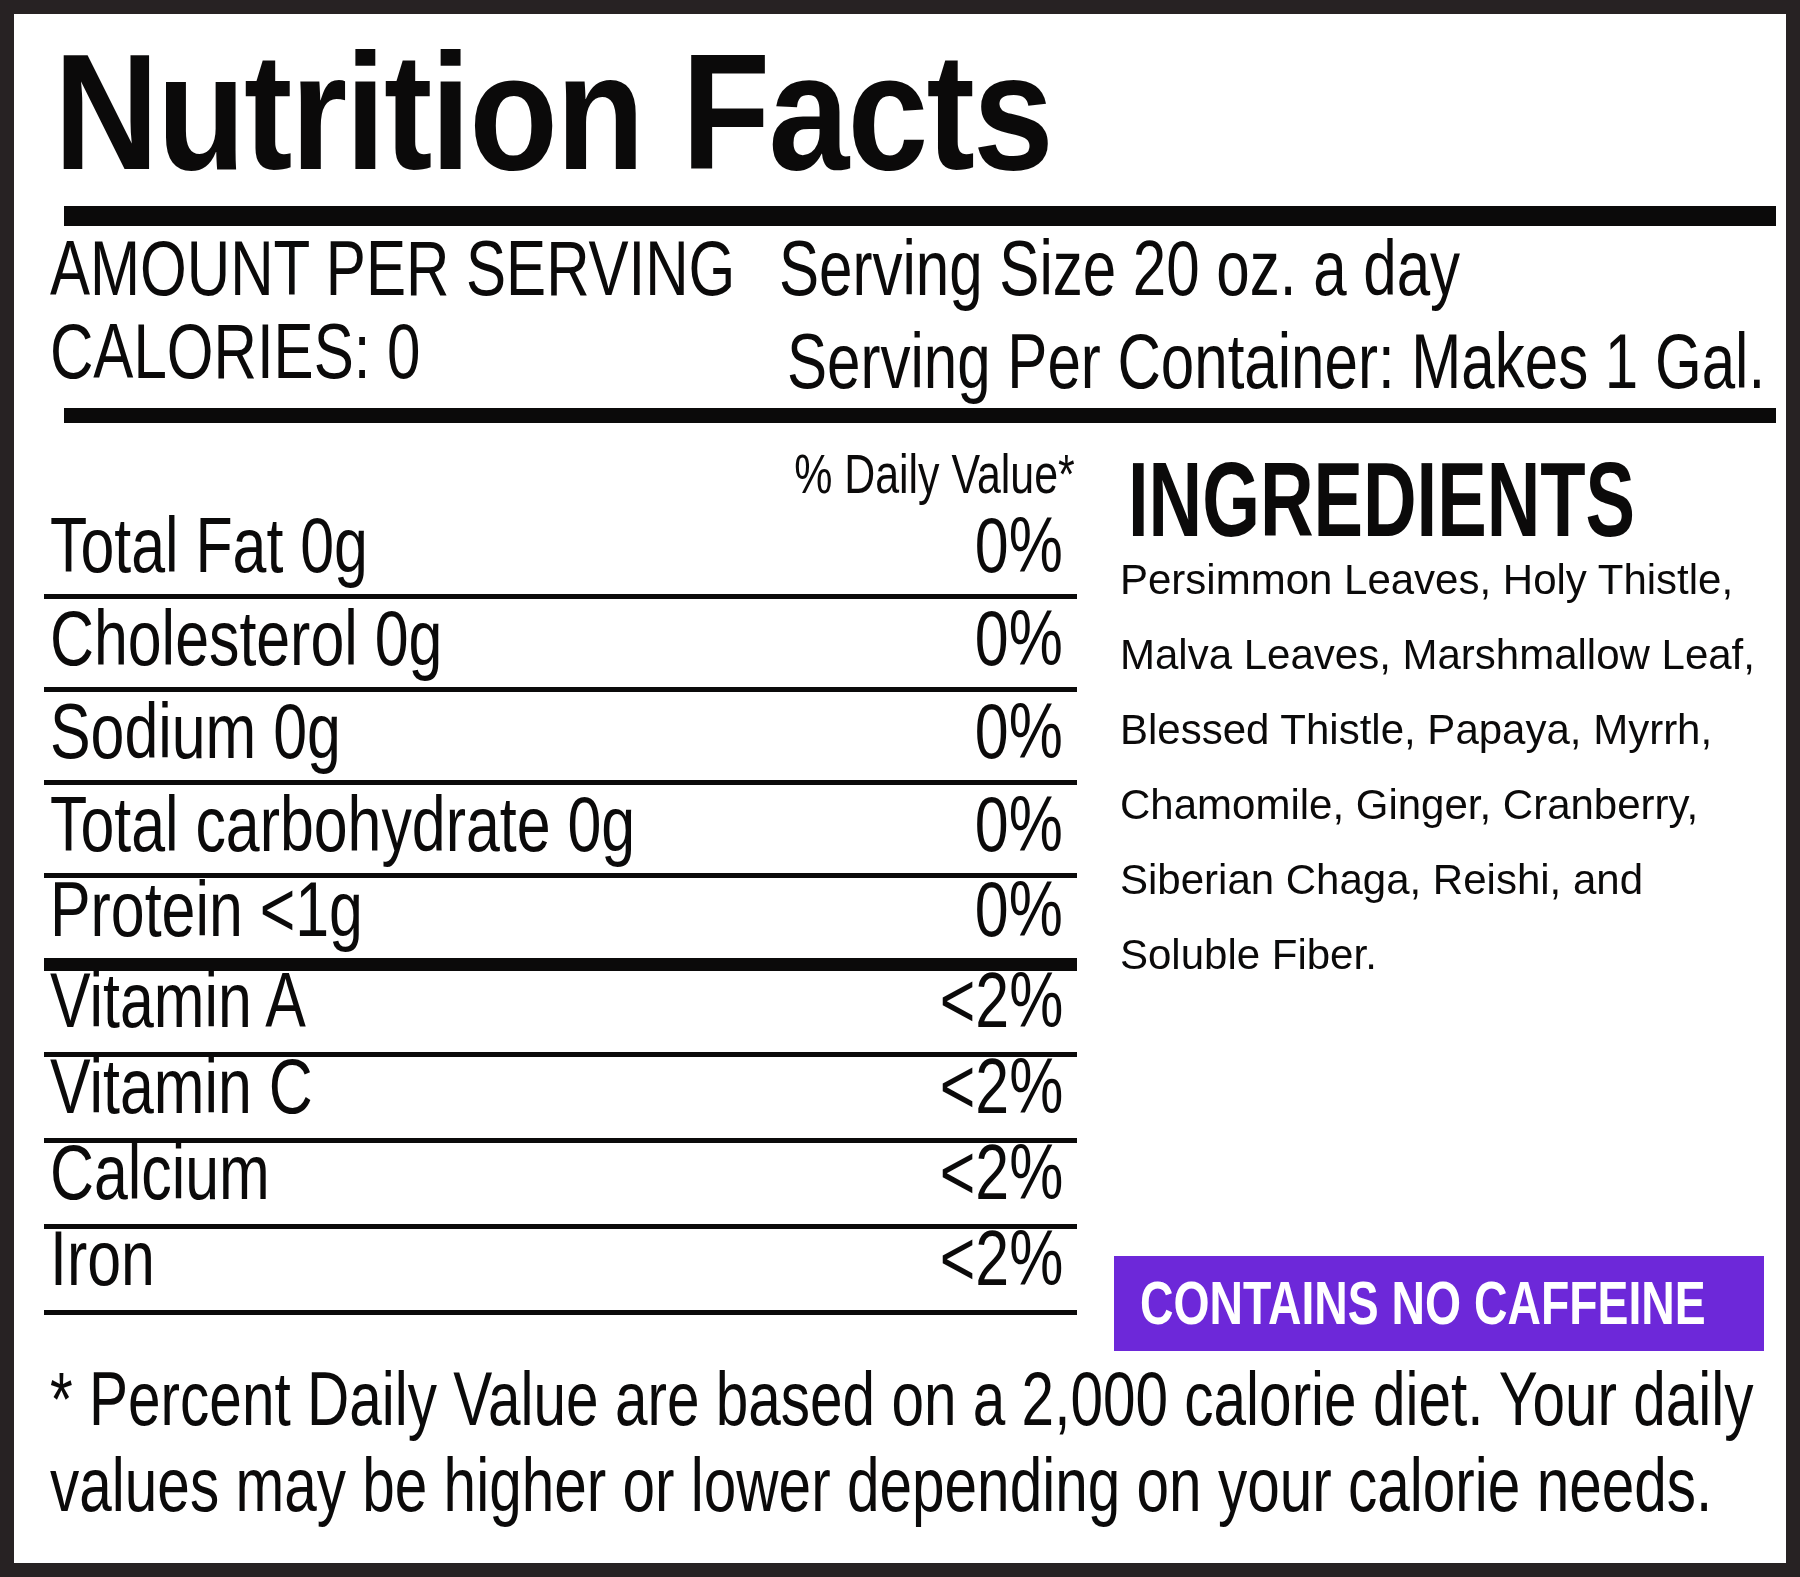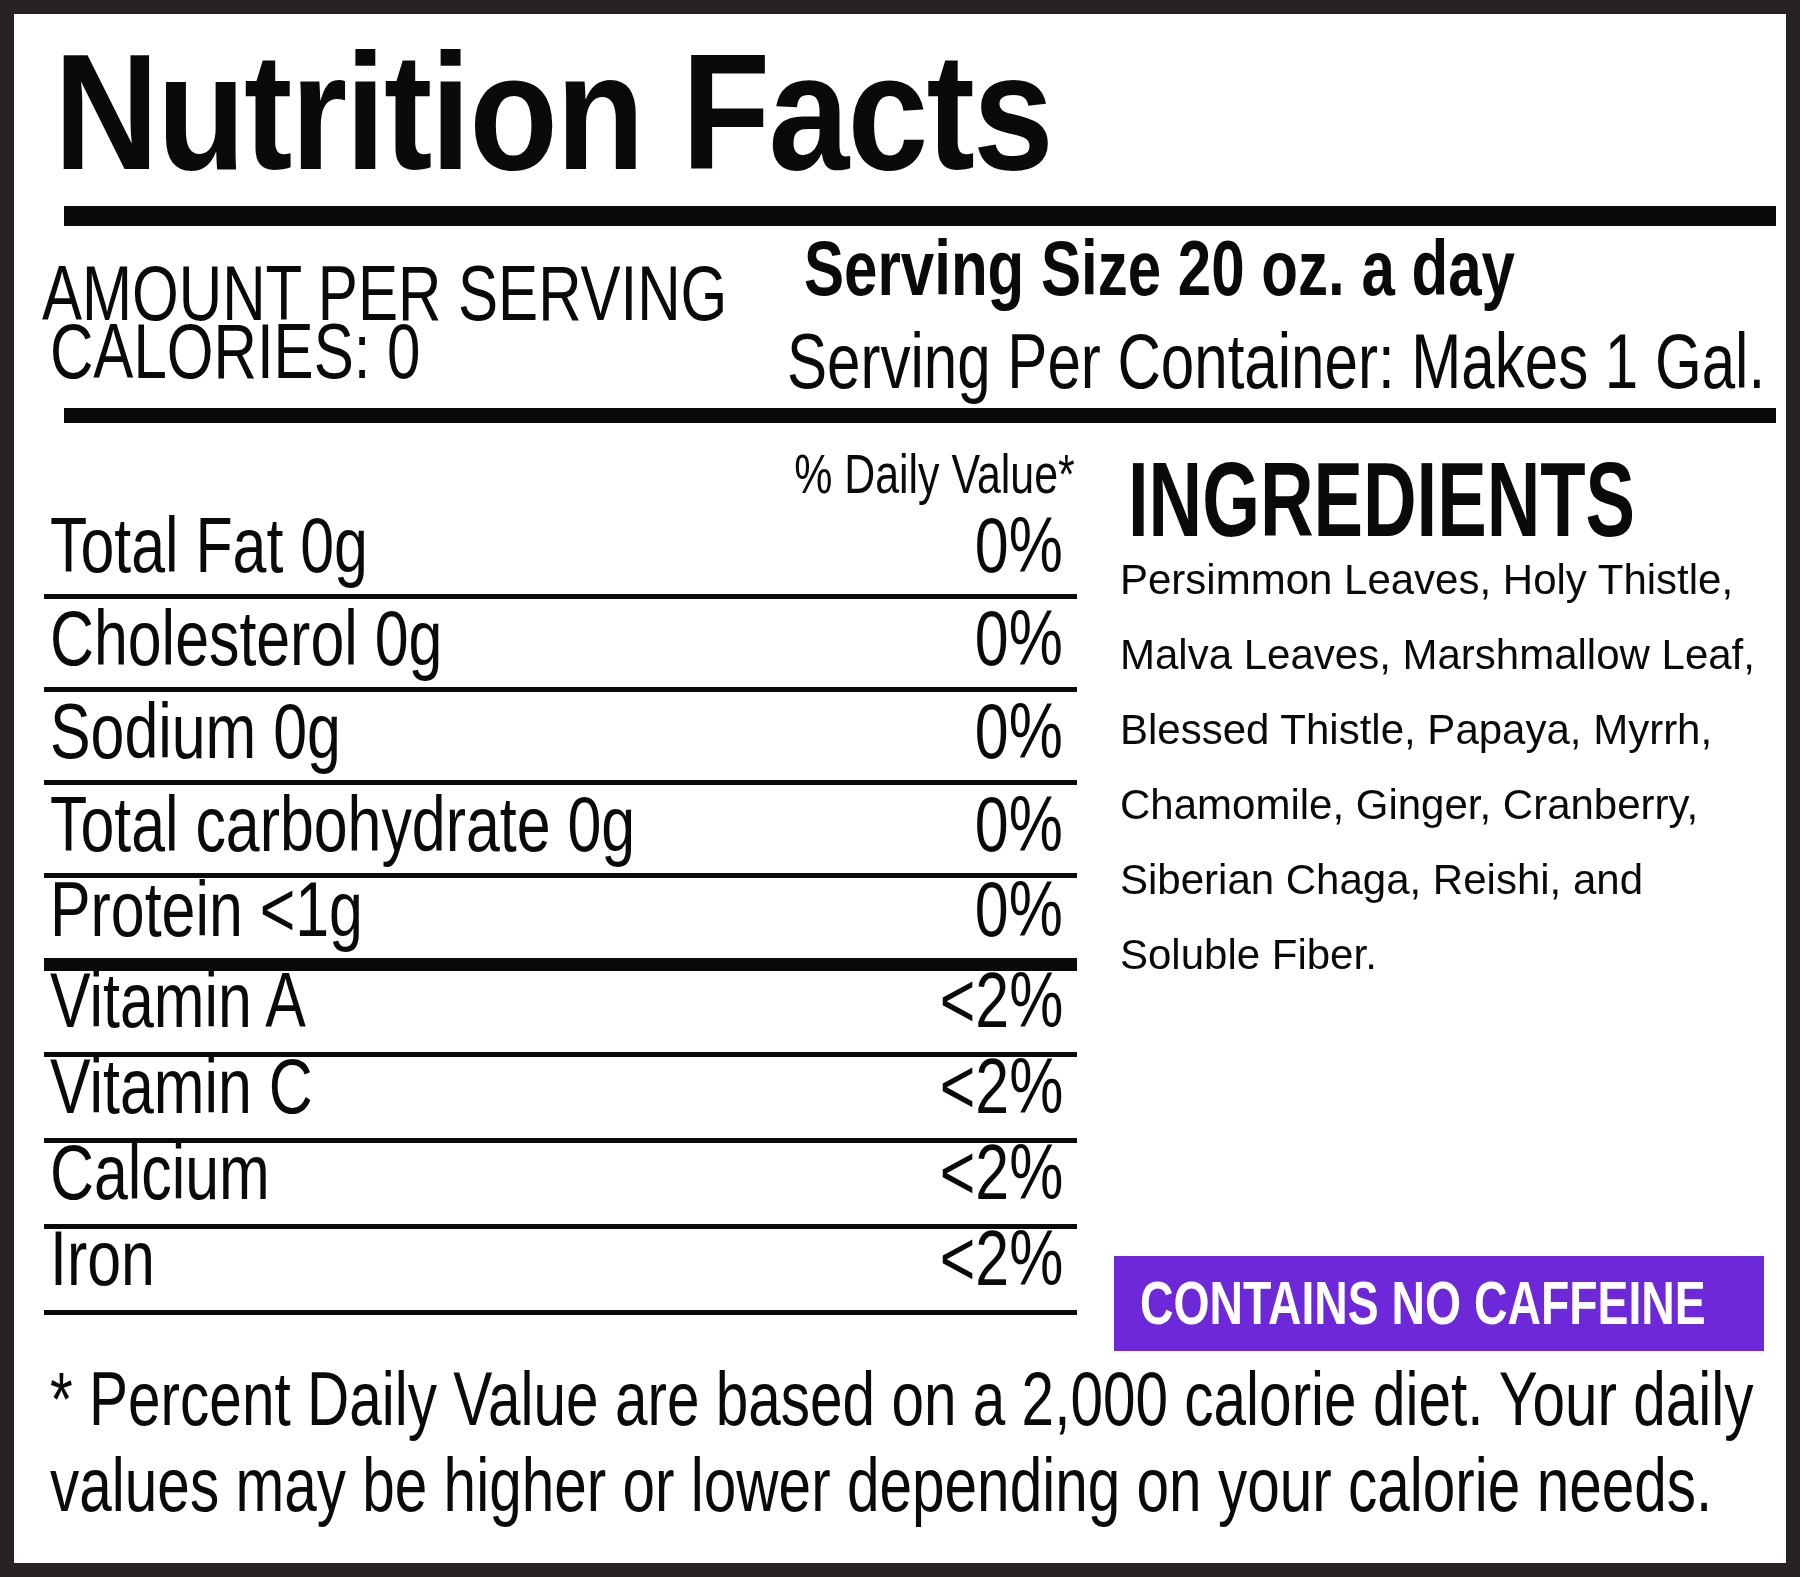--- a/index.html
+++ b/index.html
@@ -41,23 +41,23 @@
     transform-origin: left top;
     letter-spacing: -2px;
   }
   .bar {
     background: #0b0a0a;
   }
   .bar1 { left: 50px; top: 192px; width: 1712px; height: 20px; }
   .bar2 { left: 50px; top: 394px; width: 1712px; height: 15px; }
 
   .serv { font-size: 77px; line-height: 1; }
-  .serv-r1l { left: 28px;  top: 216px; margin-top: 25px; }
+  .serv-r1l { left: 36px;  top: 216px; }
   .serv-r2l { left: 36px;  top: 299px; }
-  .serv-r1r { left: 790px; top: 216px; font-weight: bold; }
+  .serv-r1r { left: 765px; top: 216px; }
   .serv-r2r { left: 773px; top: 309px; }
 
   .ntable {
     left: 30px;
     top: 414px;
     width: 1033px;
   }
   .dv-header {
     height: 74px;
     display: flex;

